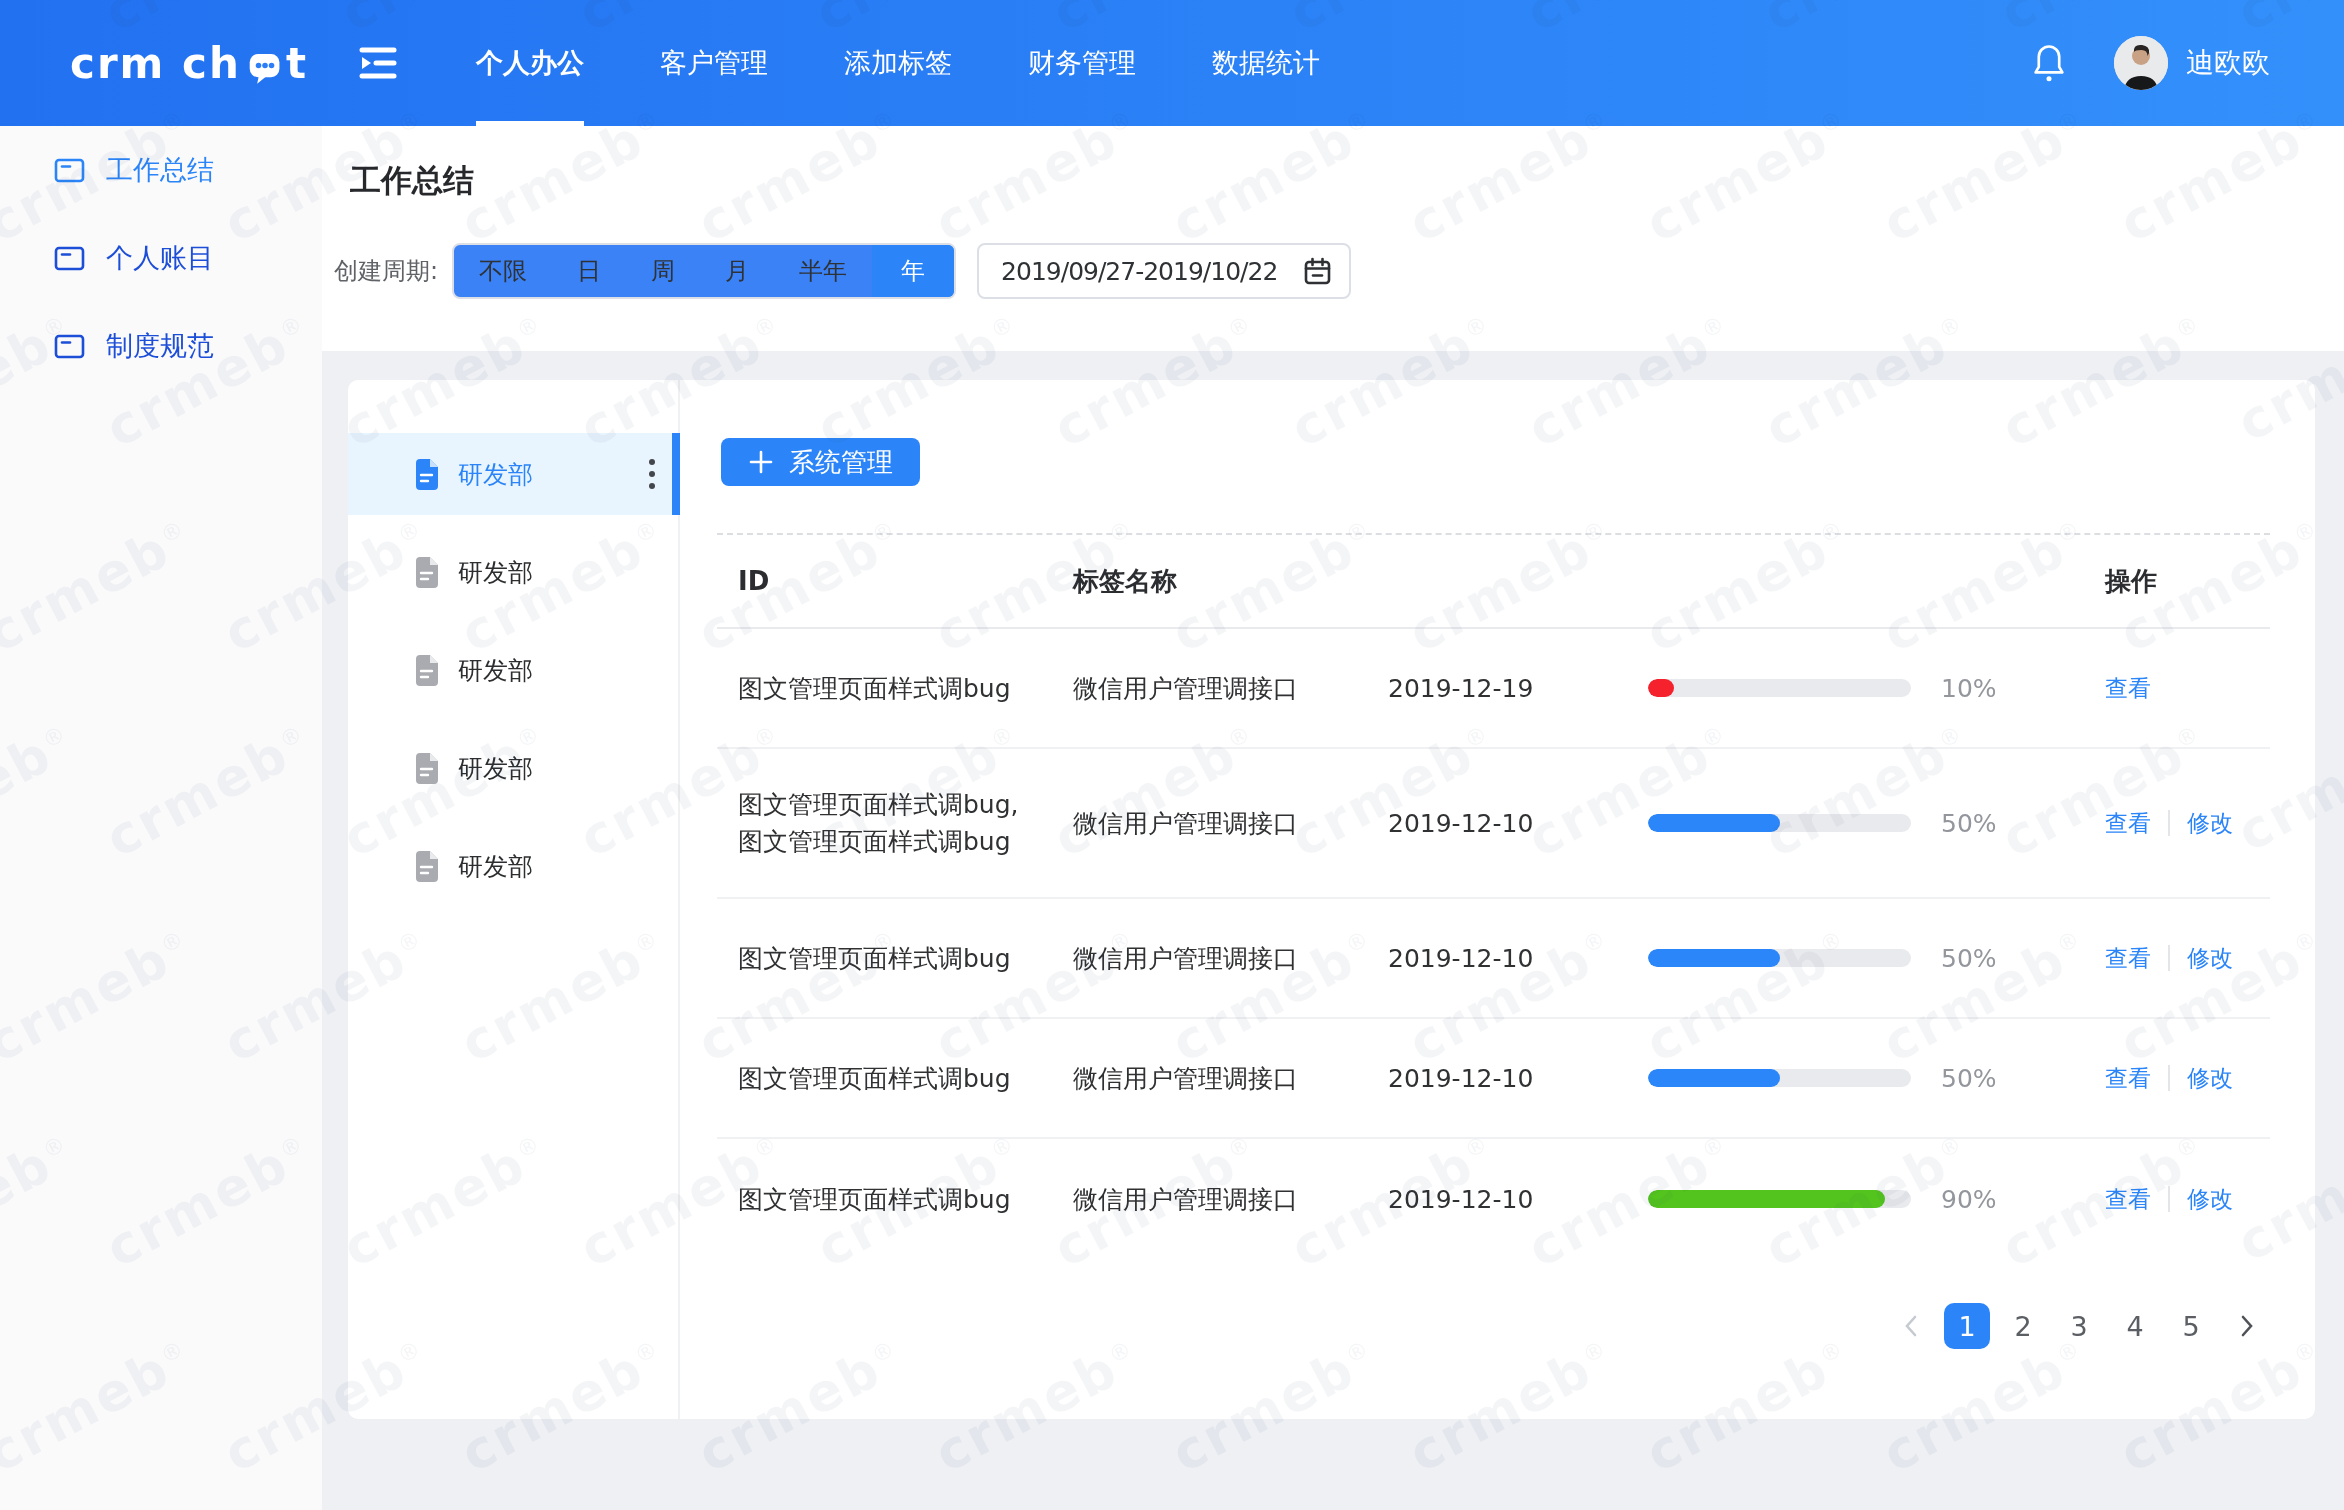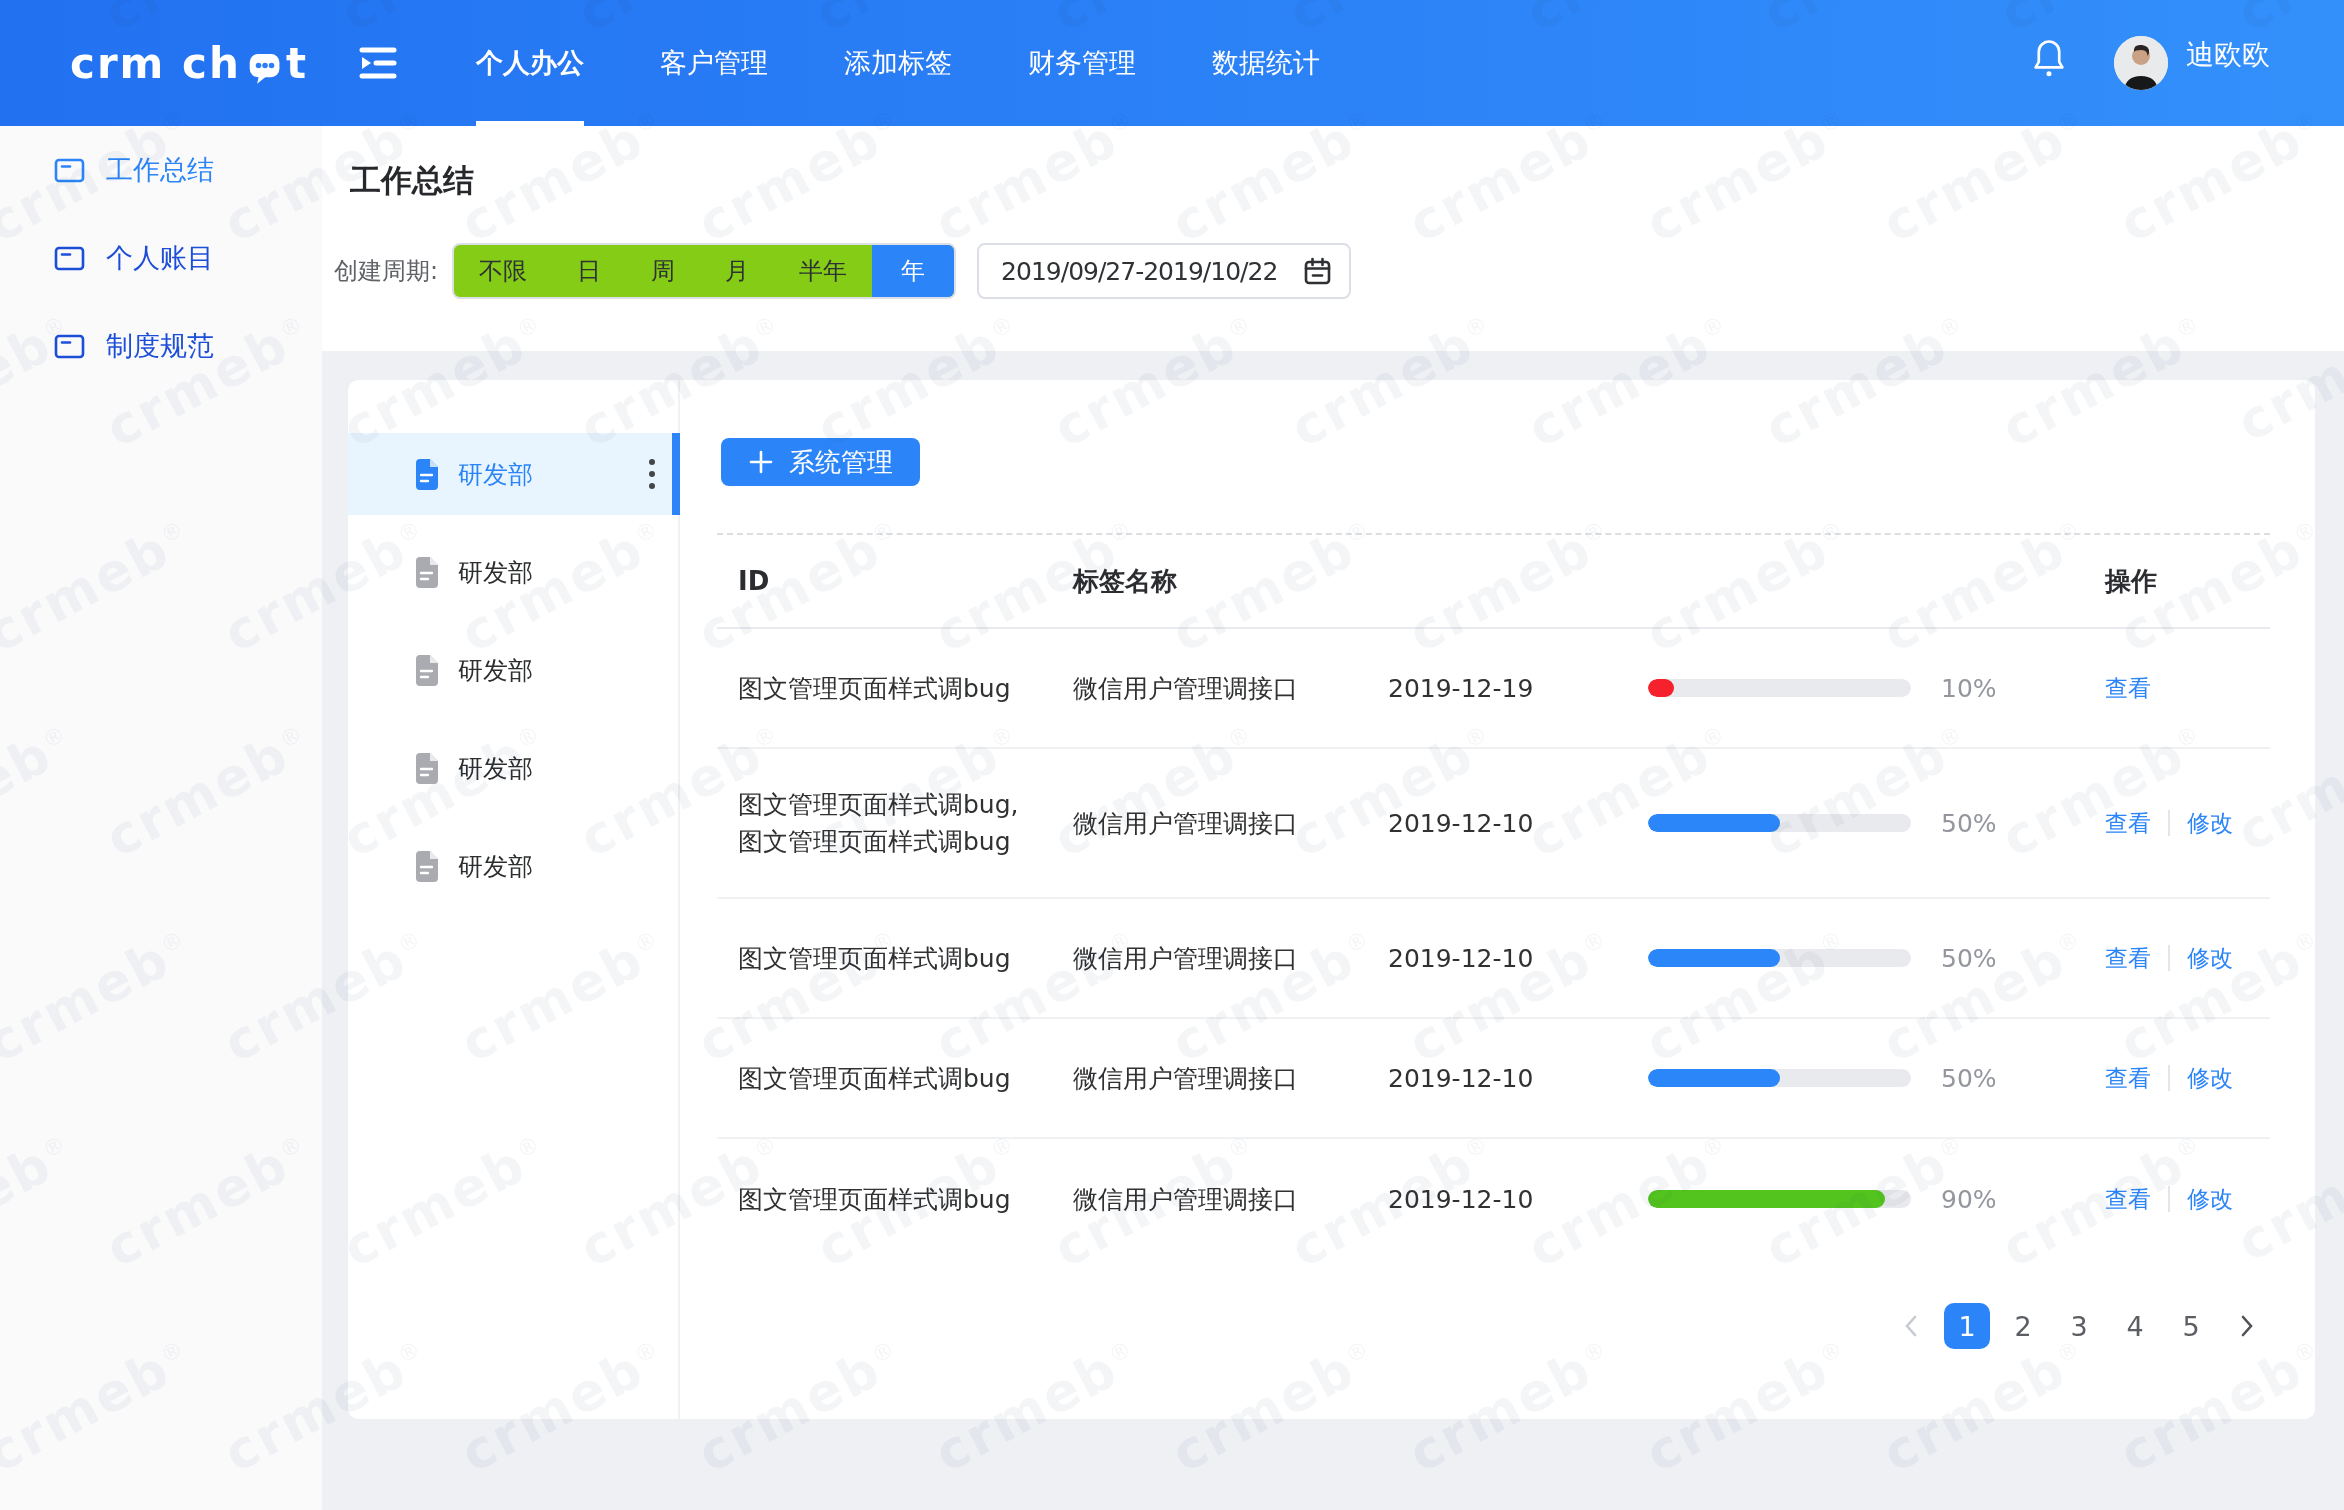--- a/index.html
+++ b/index.html
@@ -15,37 +15,37 @@
     display:flex; align-items:center; color:#fff; z-index:2;
   }
   .logo { margin-left:70px; width:238px; font-size:42px; font-weight:700; letter-spacing:2px;
     display:flex; align-items:center; white-space:nowrap; }
   .logo svg { margin:6px 3px 0 5px; }
   .burger { margin-left:38px; width:64px; height:64px; display:flex; align-items:center; justify-content:center; cursor:pointer; }
   .menu { display:flex; margin-left:28px; height:126px; }
   .menu-item { position:relative; display:flex; align-items:center; padding:0 38px; font-size:27px; cursor:pointer; }
   .menu-item.active { font-weight:600; }
   .menu-item.active::after { content:""; position:absolute; left:38px; right:38px; bottom:0; height:5px; background:#fff; }
-  .nav-right { margin-left:auto; margin-right:74px; display:flex; align-items:flex-start; }
+  .nav-right { margin-left:auto; margin-right:74px; display:flex; align-items:center; }
   .bell { margin-right:46px; cursor:pointer; display:flex; }
   .avatar { width:54px; height:54px; border-radius:50%; overflow:hidden; background:#e9eaec; cursor:pointer; }
   .username { margin-left:18px; font-size:28px; cursor:pointer; }
 
   
   .sidebar { position:absolute; left:0; top:126px; bottom:0; width:322px; background:#fafafb; z-index:1; }
   .side-item { height:88px; display:flex; align-items:center; padding-left:54px; font-size:27px; color:#1d4ed8; cursor:pointer; }
   .side-item .s-icon { display:flex; margin-right:21px; }
   .side-item.active { color:#2b85f8; }
 
   
   .page-header { position:absolute; left:322px; top:126px; right:0; height:225px; background:#fff; z-index:1; }
   .page-title { position:absolute; left:28px; top:34px; font-size:31px; font-weight:600; color:#26282b; }
   .filter-row { position:absolute; left:12px; top:117px; display:flex; align-items:center; }
   .filter-label { font-size:24px; color:#5f6266; margin-right:14px; }
-  .seg-group { display:flex; align-items:stretch; height:56px; border:2px solid #dcdfe6; border-radius:8px; overflow:hidden; background:#84cc16; }
+  .seg-group { display:flex; align-items:stretch; height:56px; border:2px solid #dcdfe6; border-radius:8px; overflow:hidden; background:#3b82f6; }
   .seg { display:flex; align-items:center; padding:0 25px; font-size:24px; color:#2f3235; cursor:pointer; }
   .seg.selected { background:#2b85f8; color:#fff; padding:0 29px; }
   .date-box { margin-left:21px; height:56px; width:374px; border:2px solid #dcdfe6; border-radius:8px;
     display:flex; align-items:center; padding:0 16px 0 22px; background:#fff; cursor:pointer; }
   .date-value { font-size:25px; color:#2f3235; flex:1; white-space:nowrap; letter-spacing:-1px; }
   .date-box svg { flex:none; }
 
   
   .card { position:absolute; left:348px; top:380px; width:1967px; height:1039px; background:#fff; border-radius:10px; display:flex; z-index:1; }
   .tree { width:332px; flex:none; border-right:2px solid #f0f1f3; padding-top:53px; }

